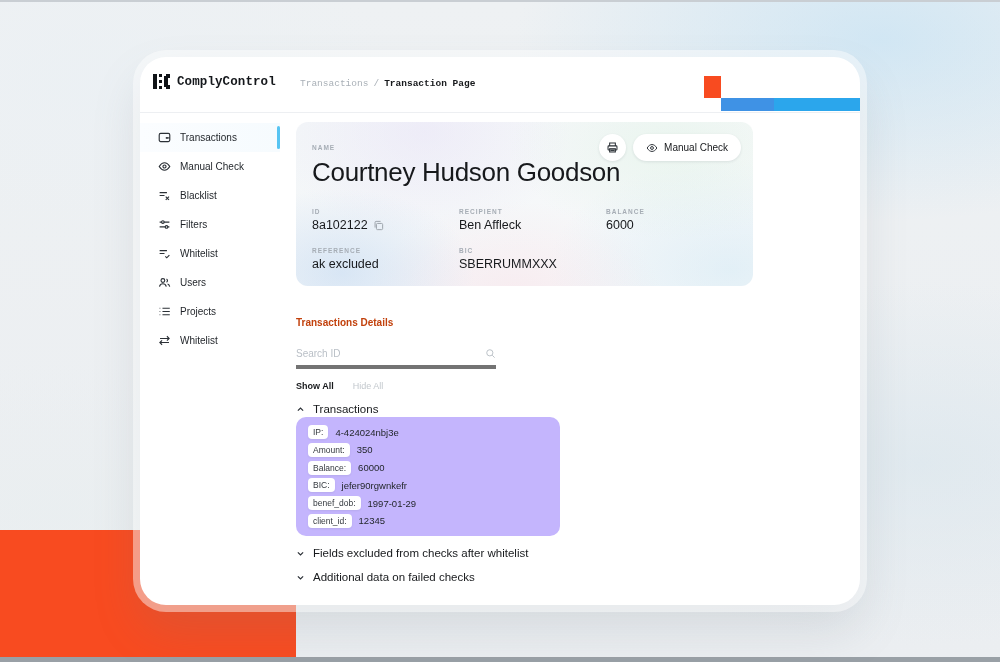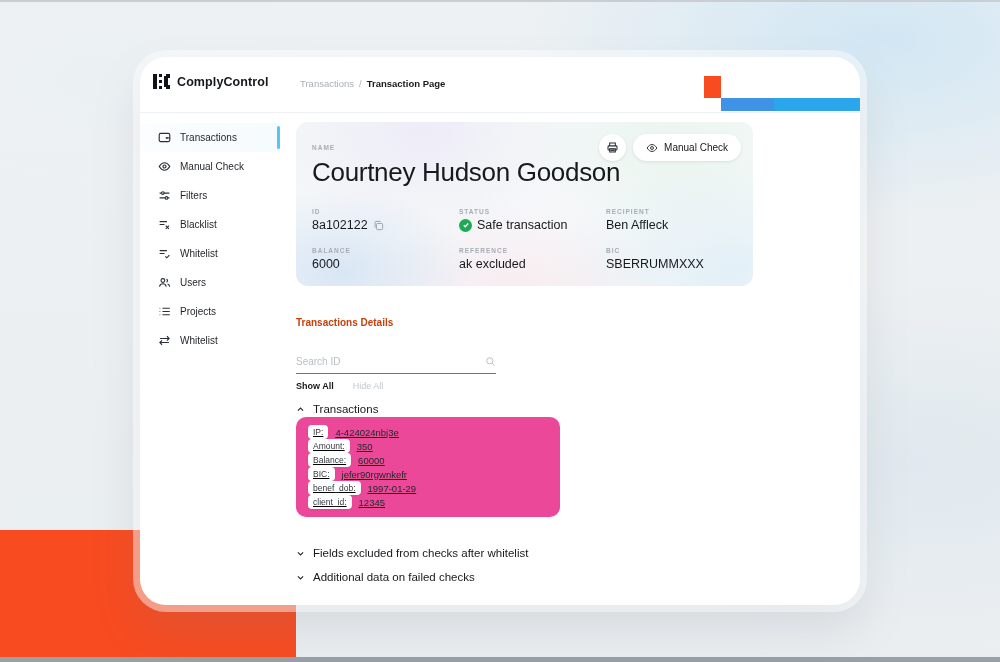--- a/index.html
+++ b/index.html
@@ -18,21 +18,21 @@
   .bottom-strip { position:absolute; left:0; top:657px; width:1000px; height:5px; background:#99a0a6; }
   .orange-block { position:absolute; left:0; top:530px; width:296px; height:127px; background:#f84b20; }
 
   .panel {
     position:absolute; left:140px; top:57px; width:720px; height:548px;
     background:#ffffff; border-radius:26px;
     box-shadow:0 0 0 7px rgba(255,255,255,.45), 0 24px 48px rgba(110,120,135,.18);
   }
 
   
-  .panel-header { position:relative; height:56px; border-bottom:1px solid #edeff2; }
+  .panel-header { position:relative; height:56px; border-bottom:1px solid #edeff2;font-family:Liberation Mono, monospace; }
   .brand { position:absolute; left:13px; top:17px; display:flex; align-items:center; gap:7px; }
   .brand-icon { width:17px; height:15px; display:block; }
   .brand-name { font-size:12.5px; font-weight:700; color:#14171b; letter-spacing:.1px; }
   .breadcrumb { position:absolute; left:160px; top:21px; font-size:9.5px; color:#a9b0b7; display:flex; gap:5px; align-items:center;}
   .breadcrumb .current { color:#17191c; font-weight:600; }
 
   .decor-orange-sq { position:absolute; left:564px; top:19px; width:17px; height:22px; background:#f84b20; }
   .decor-blue-bar { position:absolute; left:581px; top:41px; width:139px; height:13px;
     background:linear-gradient(90deg,#3f92e5 0%, #3f92e5 38%, #2ba6ec 38%, #2ba6ec 100%); }
 
@@ -65,37 +65,37 @@
     font-family:inherit; font-size:10px; font-weight:500; color:#17191c; box-shadow:0 1px 3px rgba(30,40,60,.10); cursor:pointer; }
   .hero-grid { position:absolute; left:16px; right:16px; top:86px; display:grid; grid-template-columns:147px 147px 1fr; row-gap:15px; }
   .fld .tag { display:block; }
   .fld .val { margin-top:3px; font-size:12.5px; color:#17191c; display:flex; align-items:center; gap:5px; }
   .copy-ic svg { width:11px; height:11px; stroke:#9aa1a9; display:block; }
   .ok-dot { width:13px; height:13px; border-radius:50%; background:#1fa956; display:inline-flex; align-items:center; justify-content:center; flex:none; }
   .ok-dot svg { width:8px; height:8px; stroke:#fff; }
 
   
   .details-title { position:absolute; left:156px; top:260px; font-size:10px; font-weight:700; color:#c2410c; }
-  .search-wrap { position:absolute; left:156px; top:292px; width:200px; border-bottom:1px solid #737373; display:flex; align-items:center; }
+  .search-wrap { position:absolute; left:156px; top:284px; width:200px; border-bottom:4px solid #737373; display:flex; align-items:center; }
   .search-input { flex:1; border:none; outline:none; background:transparent; font-family:inherit; font-size:10px; color:#3a3f45; height:24px; }
   .search-input::placeholder { color:#b9bfc6; }
   .search-ic svg { width:11px; height:11px; stroke:#b9bfc6; display:block; }
   .toggle-row { position:absolute; left:156px; top:324px; display:flex; gap:19px; }
   .show-all { font-size:9px; font-weight:700; color:#17191c; cursor:pointer; }
   .hide-all { font-size:9px; font-weight:500; color:#c3c8cd; cursor:pointer; }
 
   .section-head { position:absolute; left:156px; display:flex; align-items:center; gap:8px; cursor:pointer; }
   .section-head svg { width:9px; height:9px; stroke:#2b3036; flex:none; }
   .section-head .s-lbl { font-size:11.5px; font-weight:500; color:#17191c; }
   .sh-transactions { top:346px; }
   .sh-excluded { top:490px; }
   .sh-additional { top:514px; }
 
-  .tx-fields { position:absolute; left:156px; top:360px; width:264px; height:100px; background:#ec4899; border-radius:10px;
-    padding:8px 12px; display:flex; flex-direction:column; justify-content:space-between;text-decoration:underline; }
+  .tx-fields { position:absolute; left:156px; top:360px; width:264px; height:119px; background:#c4b5fd; border-radius:10px;
+    padding:8px 12px; display:flex; flex-direction:column; justify-content:space-between; }
   .tx-row { display:flex; align-items:center; gap:7px; }
   .tx-pill { background:#fff; border-radius:4px; padding:2px 5px; font-size:8.5px; color:#33383e; box-shadow:0 1px 2px rgba(30,40,60,.08); }
   .tx-val { font-size:9.5px; color:#23272c; }
 </style>
 </head>
 <body>
 
 <div class="top-line"></div>
 <div class="orange-block"></div>
 <div class="bottom-strip"></div>
@@ -135,32 +135,32 @@
     </div>
     <div class="side-item">
       <svg viewBox="0 0 16 16" fill="none" stroke-width="1.4" stroke="currentColor">
           <path d="M1.5 8c2-3.2 4.2-4.6 6.5-4.6S12.5 4.8 14.5 8c-2 3.2-4.2 4.6-6.5 4.6S3.5 11.2 1.5 8z"></path>
           <circle cx="8" cy="8" r="1.9"></circle>
         </svg>
       <span class="lbl">Manual Check</span>
     </div>
     <div class="side-item">
       <svg viewBox="0 0 16 16" fill="none" stroke-width="1.4" stroke="currentColor">
+          <path d="M2 4.5h9M2 8h6"></path>
+          <path d="M9.5 9.5l4 4M13.5 9.5l-4 4"></path>
+        </svg>
+      <span class="lbl">Blacklist</span>
+    </div>
+    <div class="side-item">
+      <svg viewBox="0 0 16 16" fill="none" stroke-width="1.4" stroke="currentColor">
           <path d="M2 5h12M2 11h12"></path>
           <circle cx="6" cy="5" r="1.6" fill="#fff"></circle>
           <circle cx="10.5" cy="11" r="1.6" fill="#fff"></circle>
         </svg>
       <span class="lbl">Filters</span>
-    </div>
-    <div class="side-item">
-      <svg viewBox="0 0 16 16" fill="none" stroke-width="1.4" stroke="currentColor">
-          <path d="M2 4.5h9M2 8h6"></path>
-          <path d="M9.5 9.5l4 4M13.5 9.5l-4 4"></path>
-        </svg>
-      <span class="lbl">Blacklist</span>
     </div>
     <div class="side-item">
       <svg viewBox="0 0 16 16" fill="none" stroke-width="1.4" stroke="currentColor">
           <path d="M2 4.5h9M2 8h6"></path>
           <path d="M9 11.5l1.8 1.8 3.2-3.4"></path>
         </svg>
       <span class="lbl">Whitelist</span>
     </div>
     <div class="side-item">
       <svg viewBox="0 0 16 16" fill="none" stroke-width="1.4" stroke="currentColor">
@@ -217,31 +217,20 @@
             <span>8a102122</span>
             <span class="copy-ic">
               <svg viewBox="0 0 16 16" fill="none" stroke-width="1.4" stroke="currentColor">
                   <rect x="5" y="5" width="9" height="9" rx="1.5"></rect>
                   <path d="M3 11V3.5A1.5 1.5 0 0 1 4.5 2H11"></path>
                 </svg>
             </span>
           </span>
         </div>
         <div class="fld">
-          <span class="tag">STATUS</span>
-          <span class="val">
-            <span class="ok-dot">
-              <svg viewBox="0 0 16 16" fill="none" stroke-width="2.6" stroke="currentColor">
-                  <path d="M3.5 8.5l3 3 6-6.5"></path>
-                </svg>
-            </span>
-            <span>Safe transaction</span>
-          </span>
-        </div>
-        <div class="fld">
           <span class="tag">RECIPIENT</span>
           <span class="val">Ben Affleck</span>
         </div>
         <div class="fld">
           <span class="tag">BALANCE</span>
           <span class="val">6000</span>
         </div>
         <div class="fld">
           <span class="tag">REFERENCE</span>
           <span class="val">ak excluded</span>

